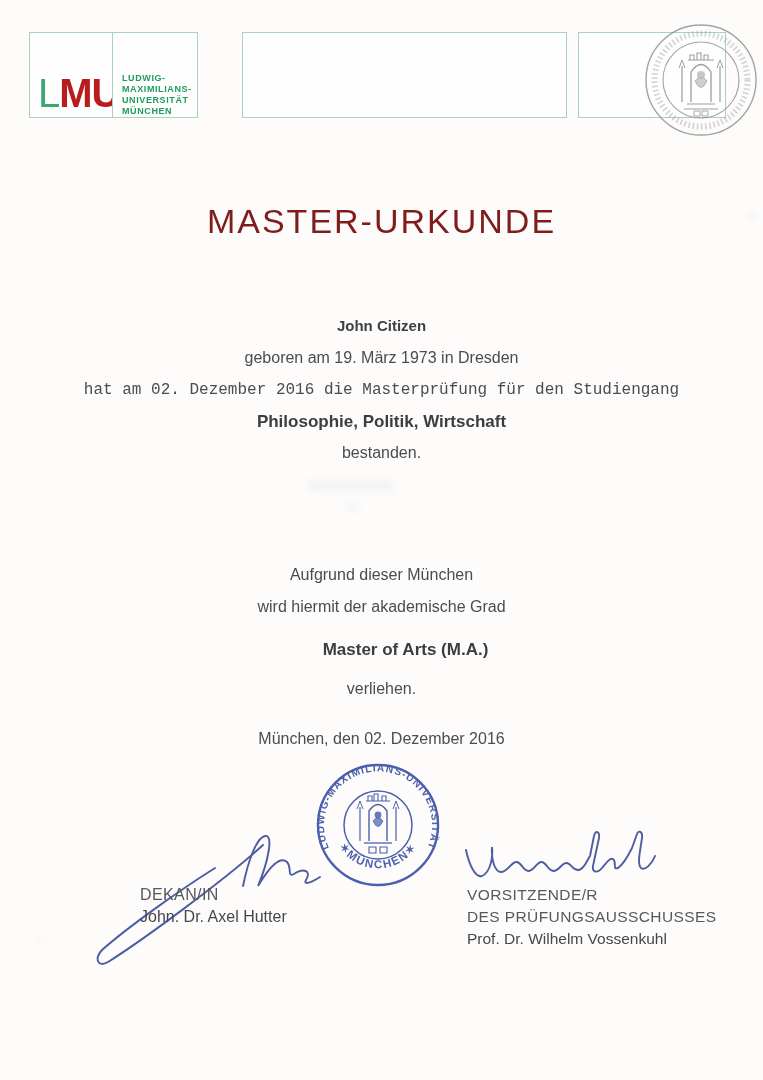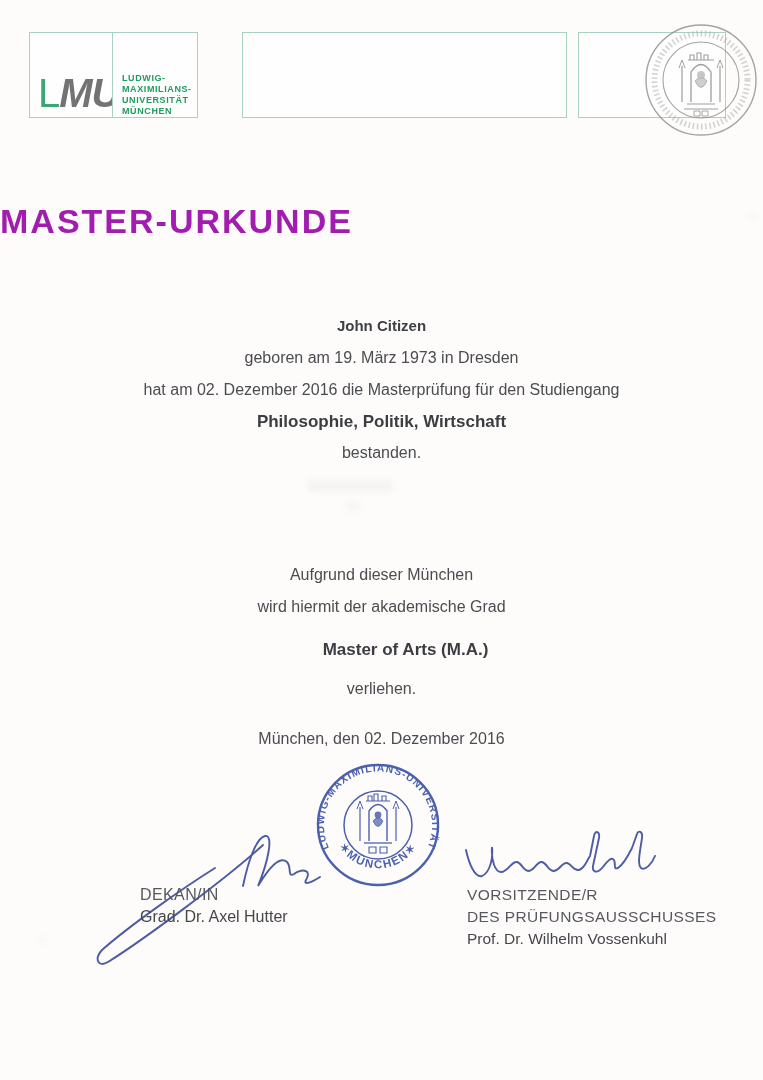--- a/index.html
+++ b/index.html
@@ -13,32 +13,32 @@
   .hbox{position:absolute;top:32px;height:86px;border:1px solid #a9d1c0;background:#fefefe;box-sizing:border-box;}
   .logo-box{left:29px;width:94px;}
   .name-box{left:112px;width:86px;padding-left:44px;}
   .wide-box{left:242px;width:325px;}
   .seal-box{left:578px;width:148px;}
   .lmu-logo{
     position:absolute;left:8px;bottom:4px;
     font-size:40px;line-height:1;letter-spacing:-1px;white-space:nowrap;
   }
   .lmu-l{font-weight:400;color:#3ba774;}
-  .lmu-mu{font-weight:700;color:#737373;font-style:italic;}
+  .lmu-mu{font-weight:700;color:#b91c1c;}
   .uni-name{
     position:absolute;left:9px;top:40px;
     font-size:9px;font-weight:700;letter-spacing:.6px;line-height:11px;
     color:#1d9c5c;
   }
   
   .gray-seal{position:absolute;left:641px;top:20px;width:120px;height:120px;opacity:.85;}
   
   .doc-title{
-    position:absolute;top:202px;left:0;width:100%;text-align:left;
-    font-size:34px;font-weight:700;letter-spacing:2px;color:#a21caf;
+    position:absolute;top:202px;left:0;width:100%;text-align:center;
+    font-size:34px;font-weight:400;letter-spacing:2px;color:#7f1d1d;
   }
   
   .line{position:absolute;left:0;width:100%;text-align:center;font-size:16px;color:#4b4c51;}
   .semibold{font-weight:600;color:#3f4045;}
   .bold{font-weight:700;color:#3c3d42;font-size:17px;}
   
   .blue-stamp{position:absolute;left:308px;top:755px;width:140px;height:140px;opacity:.92;}
   
   .sig{position:absolute;pointer-events:none;}
   .sig-block{position:absolute;font-size:16px;line-height:22px;color:#55565c;}
@@ -82,21 +82,21 @@
     <path d="M38,48 L41,40 L44,48 M76,48 L79,40 L82,48" stroke-width="1"></path>
     <path d="M46,84 H74 M43,89 H77" stroke-width="1.2"></path>
     <path d="M53,91 h6 v5 h-6 Z M61,91 h6 v5 h-6 Z" stroke-width=".9"></path>
   </g>
 </svg>
 
 <div class="doc-title">MASTER-URKUNDE</div>
 
 <div class="line semibold" style="top:317px;font-size:15px;">John Citizen</div>
 <div class="line" style="top:349px;">geboren am 19. März 1973 in Dresden</div>
-<div class="line" style="top:381px;">hat am 02. Dezember 2016 die Masterprüfung für den Studiengang</div>
+<div class="line" style="top:381px;font-family:Liberation Mono, monospace;">hat am 02. Dezember 2016 die Masterprüfung für den Studiengang</div>
 <div class="line bold" style="top:412px;">Philosophie, Politik, Wirtschaft</div>
 <div class="line" style="top:444px;">bestanden.</div>
 
 <div class="smudge" style="left:307px;top:480px;width:86px;height:12px;opacity:.07;"></div>
 <div class="smudge" style="left:346px;top:502px;width:14px;height:9px;opacity:.06;"></div>
 
 <div class="line" style="top:566px;">Aufgrund dieser München</div>
 <div class="line" style="top:598px;">wird hiermit der akademische Grad</div>
 <div class="line bold" style="top:640px;margin-left:24px;">Master of Arts (M.A.)</div>
 <div class="line" style="top:680px;">verliehen.</div>
@@ -128,21 +128,21 @@
 </svg>
 
 <svg class="sig" style="left:90px;top:820px;width:240px;height:160px;" viewBox="0 0 240 160">
   <g fill="none" stroke="#44549e" stroke-width="1.9" stroke-linecap="round" opacity=".95">
     <path d="M153,66 C158,42 166,18 175,16 C184,14 178,42 168,66 C180,46 190,36 197,42 C202,47 197,58 204,54 C213,48 222,50 216,60 C213,66 222,62 230,57"></path>
     <path d="M173,25 C135,60 50,122 18,142 C8,148 4,139 12,130 C38,107 90,70 125,48"></path>
   </g>
 </svg>
 <div class="sig-block" style="left:140px;top:884px;">
   <div class="sig-role">DEKAN/IN</div>
-  <div class="sig-name">Grad. Dr. Axel Hutter</div>
+  <div class="sig-name">John. Dr. Axel Hutter</div>
 </div>
 
 <svg class="sig" style="left:450px;top:820px;width:220px;height:70px;" viewBox="0 0 220 70">
   <g fill="none" stroke="#44549e" stroke-width="1.9" stroke-linecap="round" opacity=".95">
     <path d="M16,30 C19,44 25,58 32,56 C41,52 43,36 42,27 C41,40 45,53 52,52 C59,50 62,41 67,42 C72,43 73,51 79,51 C85,50 87,41 92,42 C97,43 98,51 104,51 C110,50 112,42 117,43 C122,44 123,51 129,50 C135,48 137,40 140,36 L144,16 C145,10 150,11 149,18 L143,46 C142,52 147,54 152,48 C157,42 161,36 164,40 C166,44 163,50 168,48 C174,44 178,36 182,28 L187,14 C188,10 193,11 192,18 C190,32 187,44 191,48 C195,51 202,44 205,36"></path>
   </g>
 </svg>
 <div class="sig-block" style="left:467px;top:884px;font-size:15.5px;">
   <div class="sig-role">VORSITZENDE/R</div>
   <div class="sig-role">DES PRÜFUNGSAUSSCHUSSES</div>

